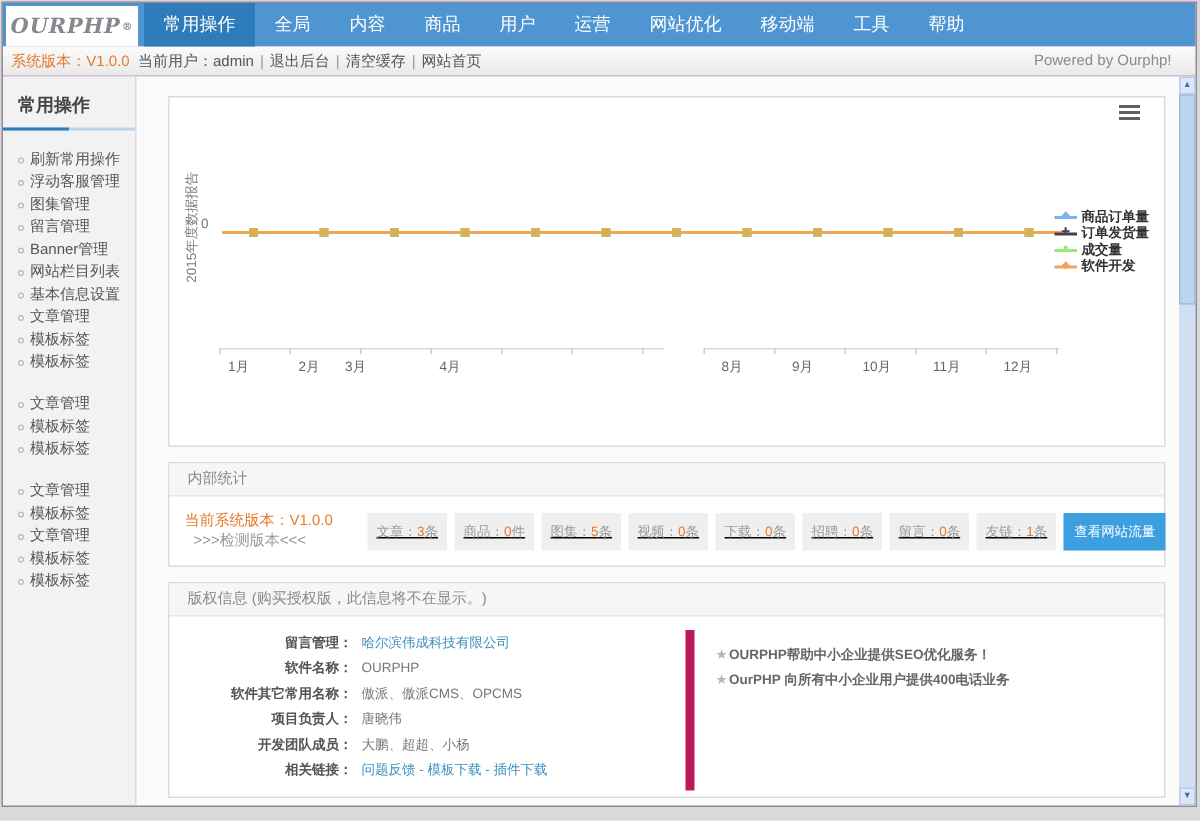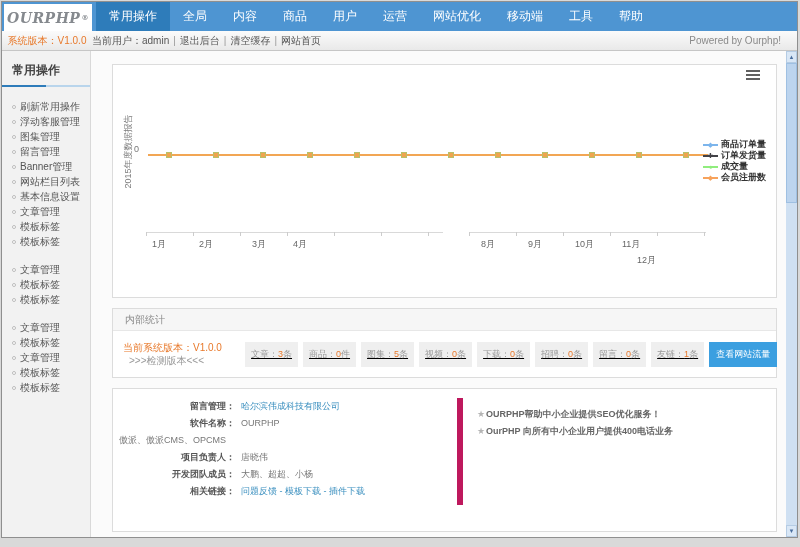--- a/index.html
+++ b/index.html
@@ -255,27 +255,27 @@
               <div class="x-tick" style="left: 356px;"></div>
               <div class="x-tick" style="left: 403px;"></div>
               <div class="x-tick" style="left: 450px;"></div>
               <div class="x-tick" style="left: 497px;"></div>
               <div class="x-tick" style="left: 544px;"></div>
               <div class="x-tick" style="left: 591px;"></div>
             </div>
           <div id="chart-xlabels">
               <div class="x-label" style="left: 56px;">1月</div>
               <div class="x-label" style="left: 103px;">2月</div>
-              <div class="x-label" style="left: 156px;">3月</div>
+              <div class="x-label" style="left: 134px;">3月</div>
               <div class="x-label" style="left: 197px;">4月</div>
               <div class="x-label" style="left: 385px;">8月</div>
               <div class="x-label" style="left: 432px;">9月</div>
               <div class="x-label" style="left: 479px;">10月</div>
               <div class="x-label" style="left: 526px;">11月</div>
-              <div class="x-label" style="left: 541px; margin-top: 16px;">12月</div>
+              <div class="x-label" style="left: 573px;">12月</div>
             </div>
           <div class="legend" id="chart-legend">
               <div class="legend-item">
                 <span class="glyph">
                   <span class="glyph-line" style="background: rgb(124, 181, 236);"></span>
                   <span class="glyph-marker" style="color: rgb(124, 181, 236);">◆</span>
                 </span>
                 <span class="legend-label">商品订单量</span>
               </div>
               <div class="legend-item">
@@ -290,21 +290,21 @@
                   <span class="glyph-line" style="background: rgb(144, 237, 125);"></span>
                   <span class="glyph-marker" style="color: rgb(144, 237, 125);">●</span>
                 </span>
                 <span class="legend-label">成交量</span>
               </div>
               <div class="legend-item">
                 <span class="glyph">
                   <span class="glyph-line" style="background: rgb(247, 163, 92);"></span>
                   <span class="glyph-marker" style="color: rgb(247, 163, 92);">◆</span>
                 </span>
-                <span class="legend-label">会员注册数</span>
+                <span class="legend-label">软件开发</span>
               </div>
             </div>
         </div>
       </section>
 
       <section class="panel" style="height:70px;">
         <div class="panel-header">内部统计</div>
         <div class="stats-body">
           <div class="stats-version">
             <div class="v1">当前系统版本：V1.0.0</div>
@@ -318,31 +318,33 @@
               <div class="stat-box"><span>下载：</span><b>0</b><span>条</span></div>
               <div class="stat-box"><span>招聘：</span><b>0</b><span>条</span></div>
               <div class="stat-box"><span>留言：</span><b>0</b><span>条</span></div>
               <div class="stat-box"><span>友链：</span><b>1</b><span>条</span></div>
             </div>
           <div class="flow-btn">查看网站流量</div>
         </div>
       </section>
 
       <section class="panel" style="height:144px; margin-bottom:0;">
+        <div class="panel-header">版权信息 (购买授权版，此信息将不在显示。)</div>
         <div class="copy-body">
           <div class="copy-left" id="copy-rows">
               <div class="copy-row">
                 <span class="copy-label">留言管理：</span>
                 <span class="copy-value link">哈尔滨伟成科技有限公司</span>
               </div>
               <div class="copy-row">
                 <span class="copy-label">软件名称：</span>
                 <span class="copy-value">OURPHP</span>
               </div>
               <div class="copy-row">
+                <span class="copy-label">软件其它常用名称：</span>
                 <span class="copy-value">傲派、傲派CMS、OPCMS</span>
               </div>
               <div class="copy-row">
                 <span class="copy-label">项目负责人：</span>
                 <span class="copy-value">唐晓伟</span>
               </div>
               <div class="copy-row">
                 <span class="copy-label">开发团队成员：</span>
                 <span class="copy-value">大鹏、超超、小杨</span>
               </div>

